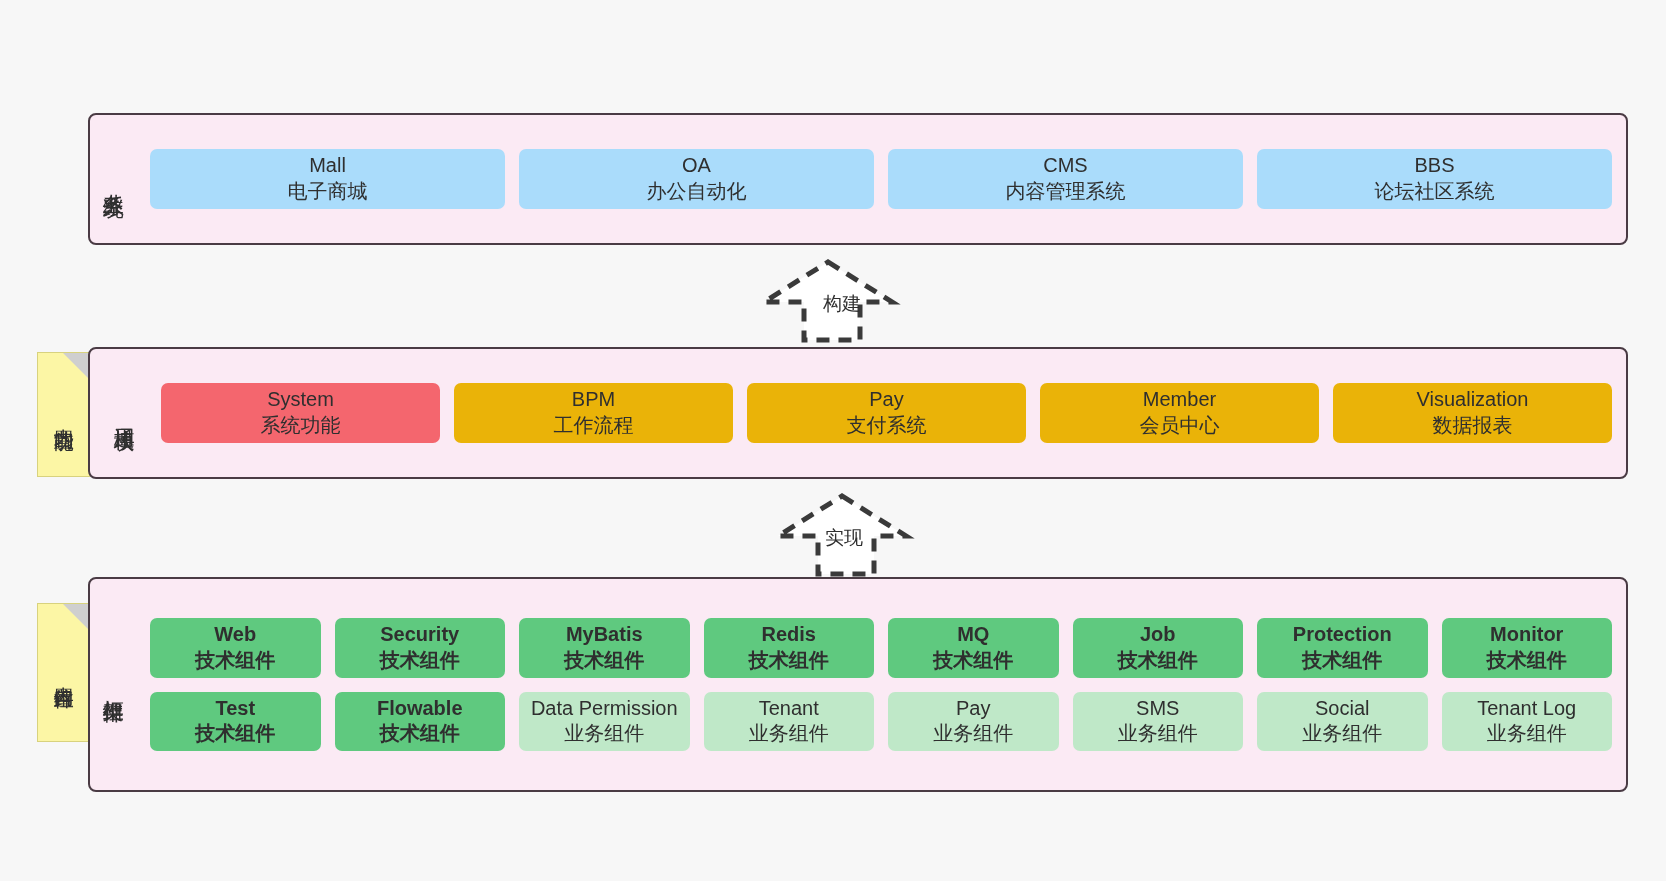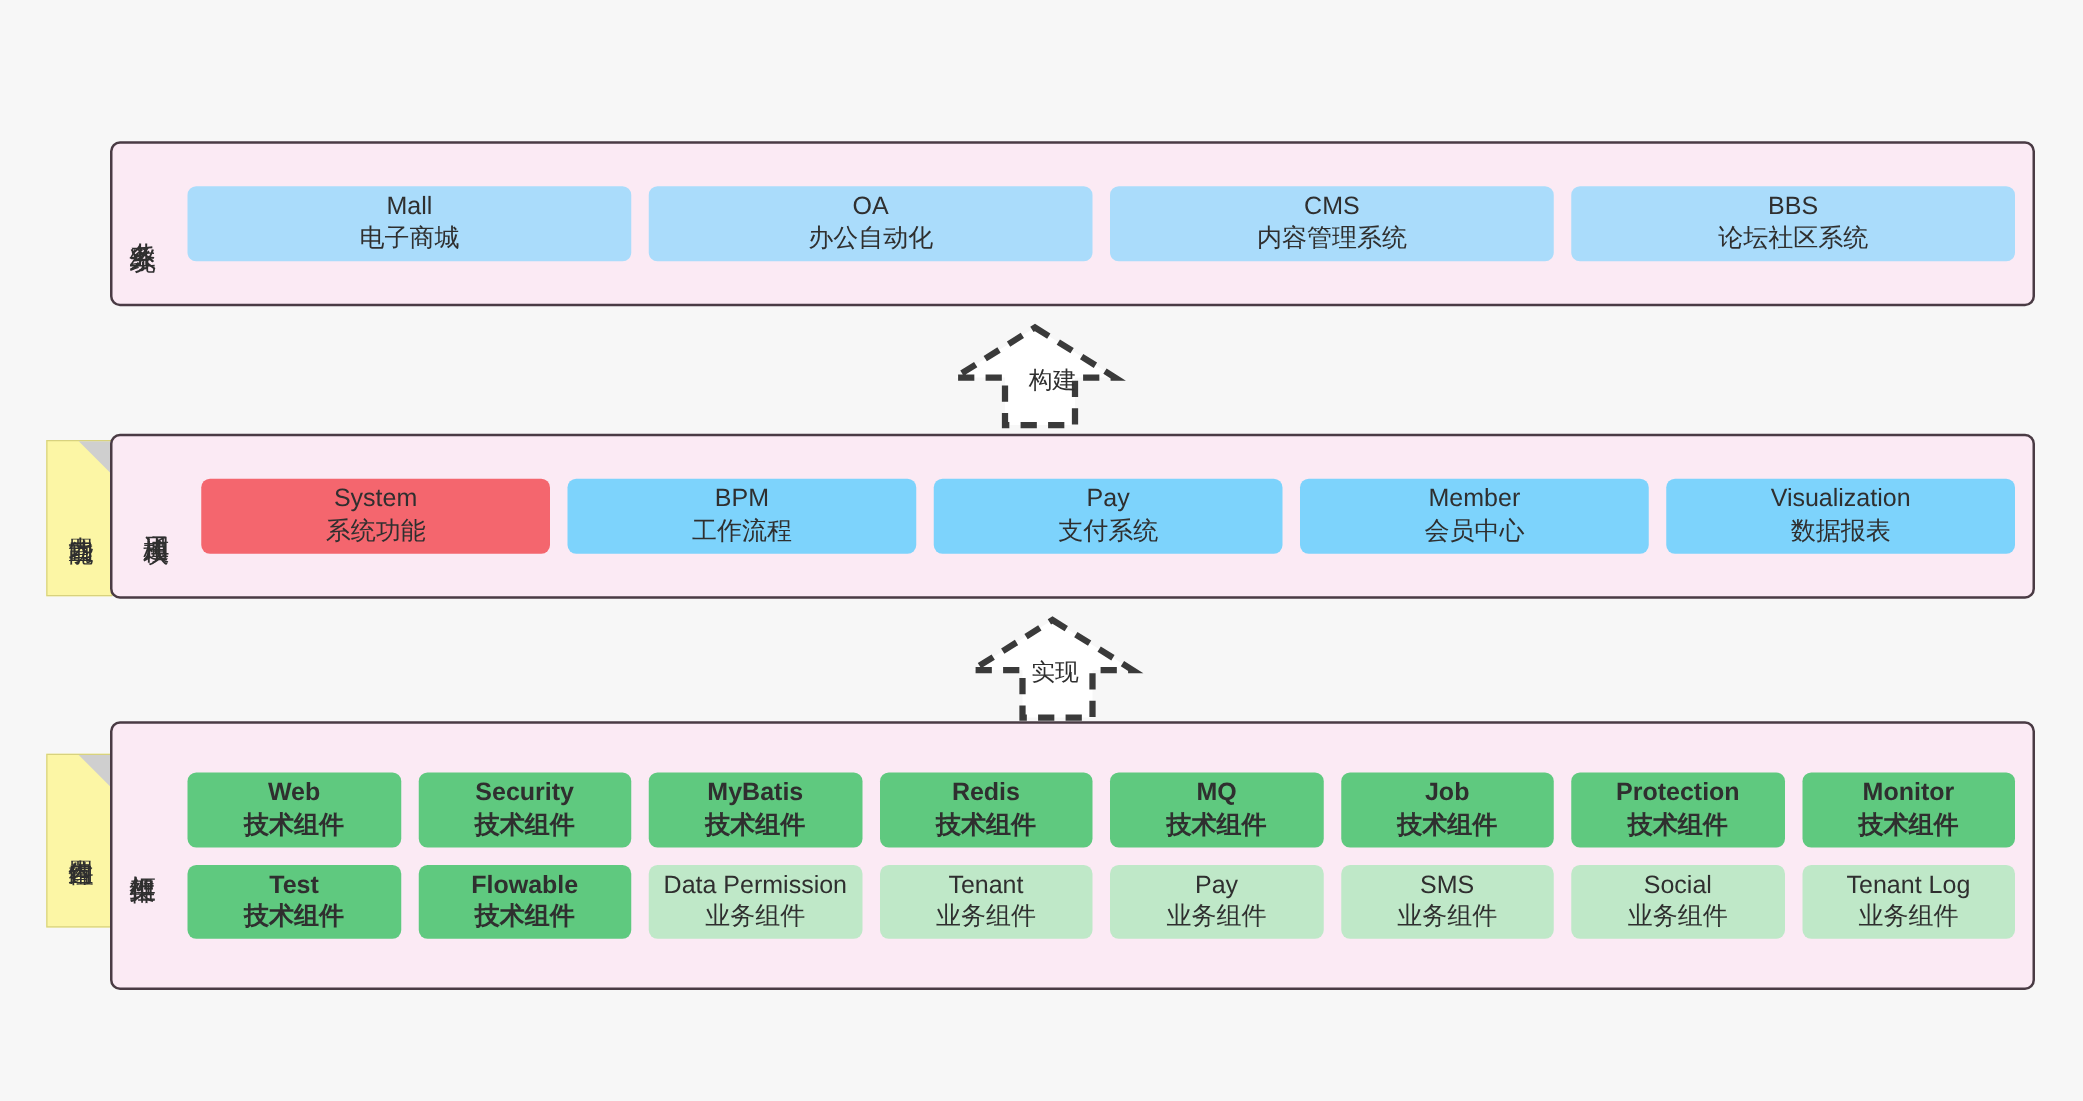--- a/index.html
+++ b/index.html
@@ -74,21 +74,21 @@
     color: #2f2f2f;
     box-sizing: border-box;
     padding: 4px 6px;
   }
   .cell .ttl { display: block; }
   .cell .sub { display: block; }
 
   
   .c-blue       { background: #aadcfb; }
   .c-red        { background: #f4666e; }
-  .c-pink       { background: #7dd3fc; text-align: center; }
+  .c-pink       { background: #eab308; text-align: center; }
   .c-green      { background: #5fc97f; font-weight: bold; }
   .c-lightgreen { background: #bfe8c8; }
 
   
   .note {
     position: absolute;
     background: #fcf6a5;
     border: 1px solid #d8d27e;
     box-sizing: border-box;
     font-size: 20px;

